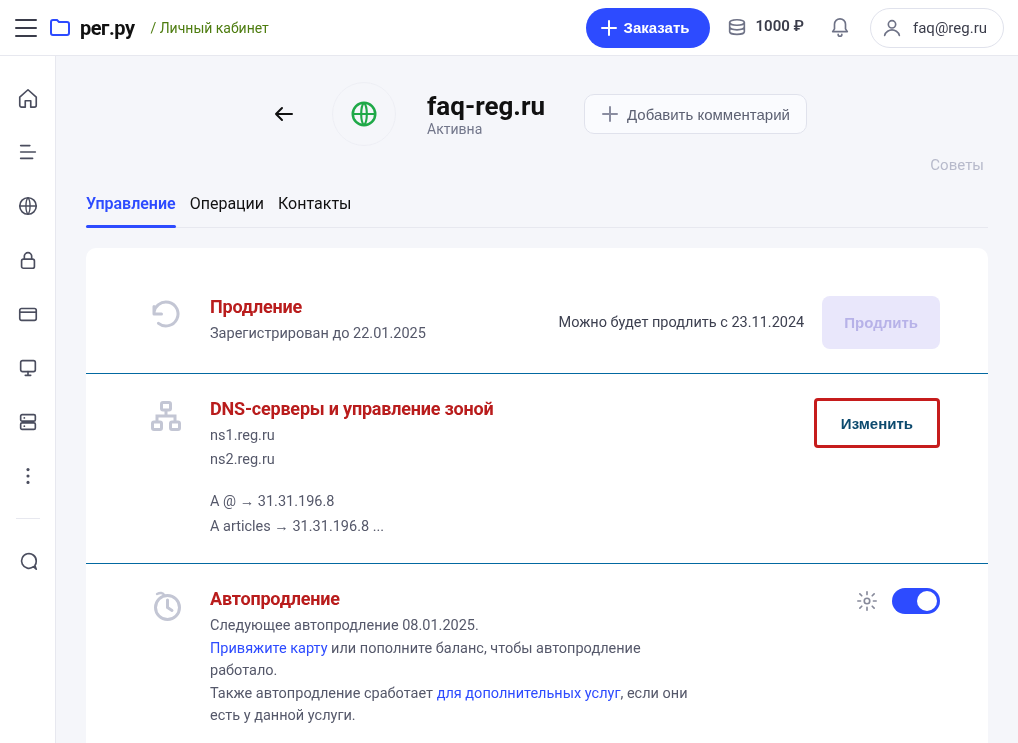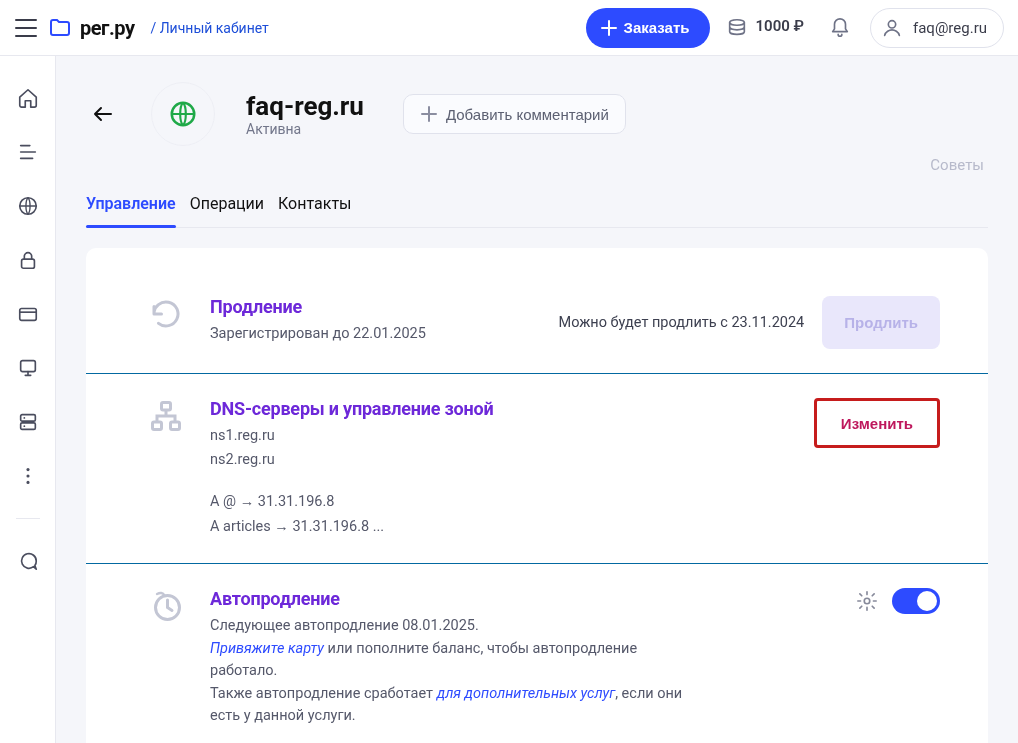--- a/index.html
+++ b/index.html
@@ -20,21 +20,21 @@
     align-items: center;
     padding: 0 14px 0 14px;
     gap: 10px;
   }
   .hamburger { width: 24px; height: 24px; cursor: pointer; display:flex; align-items:center; justify-content:center; }
   .logo-group { display:flex; align-items:center; gap:8px; }
   .logo-mark {
     width: 24px; height: 24px;
   }
   .logo-text { font-size: 20px; font-weight: 700; color:#111; letter-spacing:-0.5px;}
-  .sub-text { font-size: 14px; color:#1d4ed8; margin-left:6px;}
+  .sub-text { font-size: 14px; color:#4d7c0f; margin-left:6px;}
   .header-spacer { flex:1; }
   .order-btn {
     background:#2d4bff;
     color:#fff;
     border:none;
     border-radius: 22px;
     height: 40px;
     padding:0 20px 0 14px;
     font-size:15px;
     font-weight:600;
@@ -75,21 +75,21 @@
   .main {
     flex:1;
     padding: 0;
     overflow:auto;
   }
   
   .page-top {
     padding: 26px 30px 0 30px;
   }
   .title-row {
-    display:flex; align-items:center; gap:31px;
+    display:flex; align-items:center; gap:31px;justify-content:center;
   }
   .back-btn { cursor:pointer; width:34px; height:34px; display:flex; align-items:center; justify-content:center;}
   .domain-icon-circle {
     width:64px; height:64px;
     border-radius:50%;
     background:#f5f6fa;
     border:1px solid #edeef4;
     display:flex; align-items:center; justify-content:center;
   }
   .title-block h1 { font-size:26px; font-weight:700; color:#111; }
@@ -146,41 +146,41 @@
     gap:24px;
     align-items:flex-start;
     border-top:1px solid #0369a1;
   }
   .section:first-child { border-top:none;}
   .section-icon {
     width:40px; color:#c3c6d4; flex-shrink:0;
     display:flex; justify-content:center;
   }
   .section-body { flex:1; }
-  .section-title { font-size:18px; font-weight:700; color:#6d28d9; letter-spacing:-0.2px;}
+  .section-title { font-size:18px; font-weight:700; color:#b91c1c; letter-spacing:-0.2px;}
   .section-sub { font-size:14.5px; color:#55586a; margin-top:6px; line-height:1.55;}
-  .section-sub span.link { color:#2d4bff; cursor:pointer;font-style:italic;}
+  .section-sub span.link { color:#2d4bff; cursor:pointer;}
   .section-records { margin-top:18px; font-size:14.5px; color:#55586a; line-height:1.7;}
   .section-right {
     display:flex; flex-direction:column; align-items:flex-end; gap:12px;
     justify-content:center; min-width:210px;
   }
   .renew-note { font-size:14.5px; color:#3d4050; text-align:right;}
   .btn-disabled {
     background:#e9e7fb;
     color:#b7b2e8;
     border:none; border-radius:8px;
     height:53px; padding:0 22px;
     font-size:15px; font-weight:600;
     cursor:default;
   }
   .btn-outline {
     background:#fff;
     border:3px solid #c61c1c;
-    color:#be185d;
+    color:#0c4a6e;
     font-size:15px; font-weight:600;
     height:50px; padding:0 24px;
     border-radius:4px;
     cursor:pointer;
   }
   .autorenew-right {
     display:flex; align-items:center; gap:14px;
   }
   .gear { cursor:pointer; color:#86899a;}
   .toggle {

